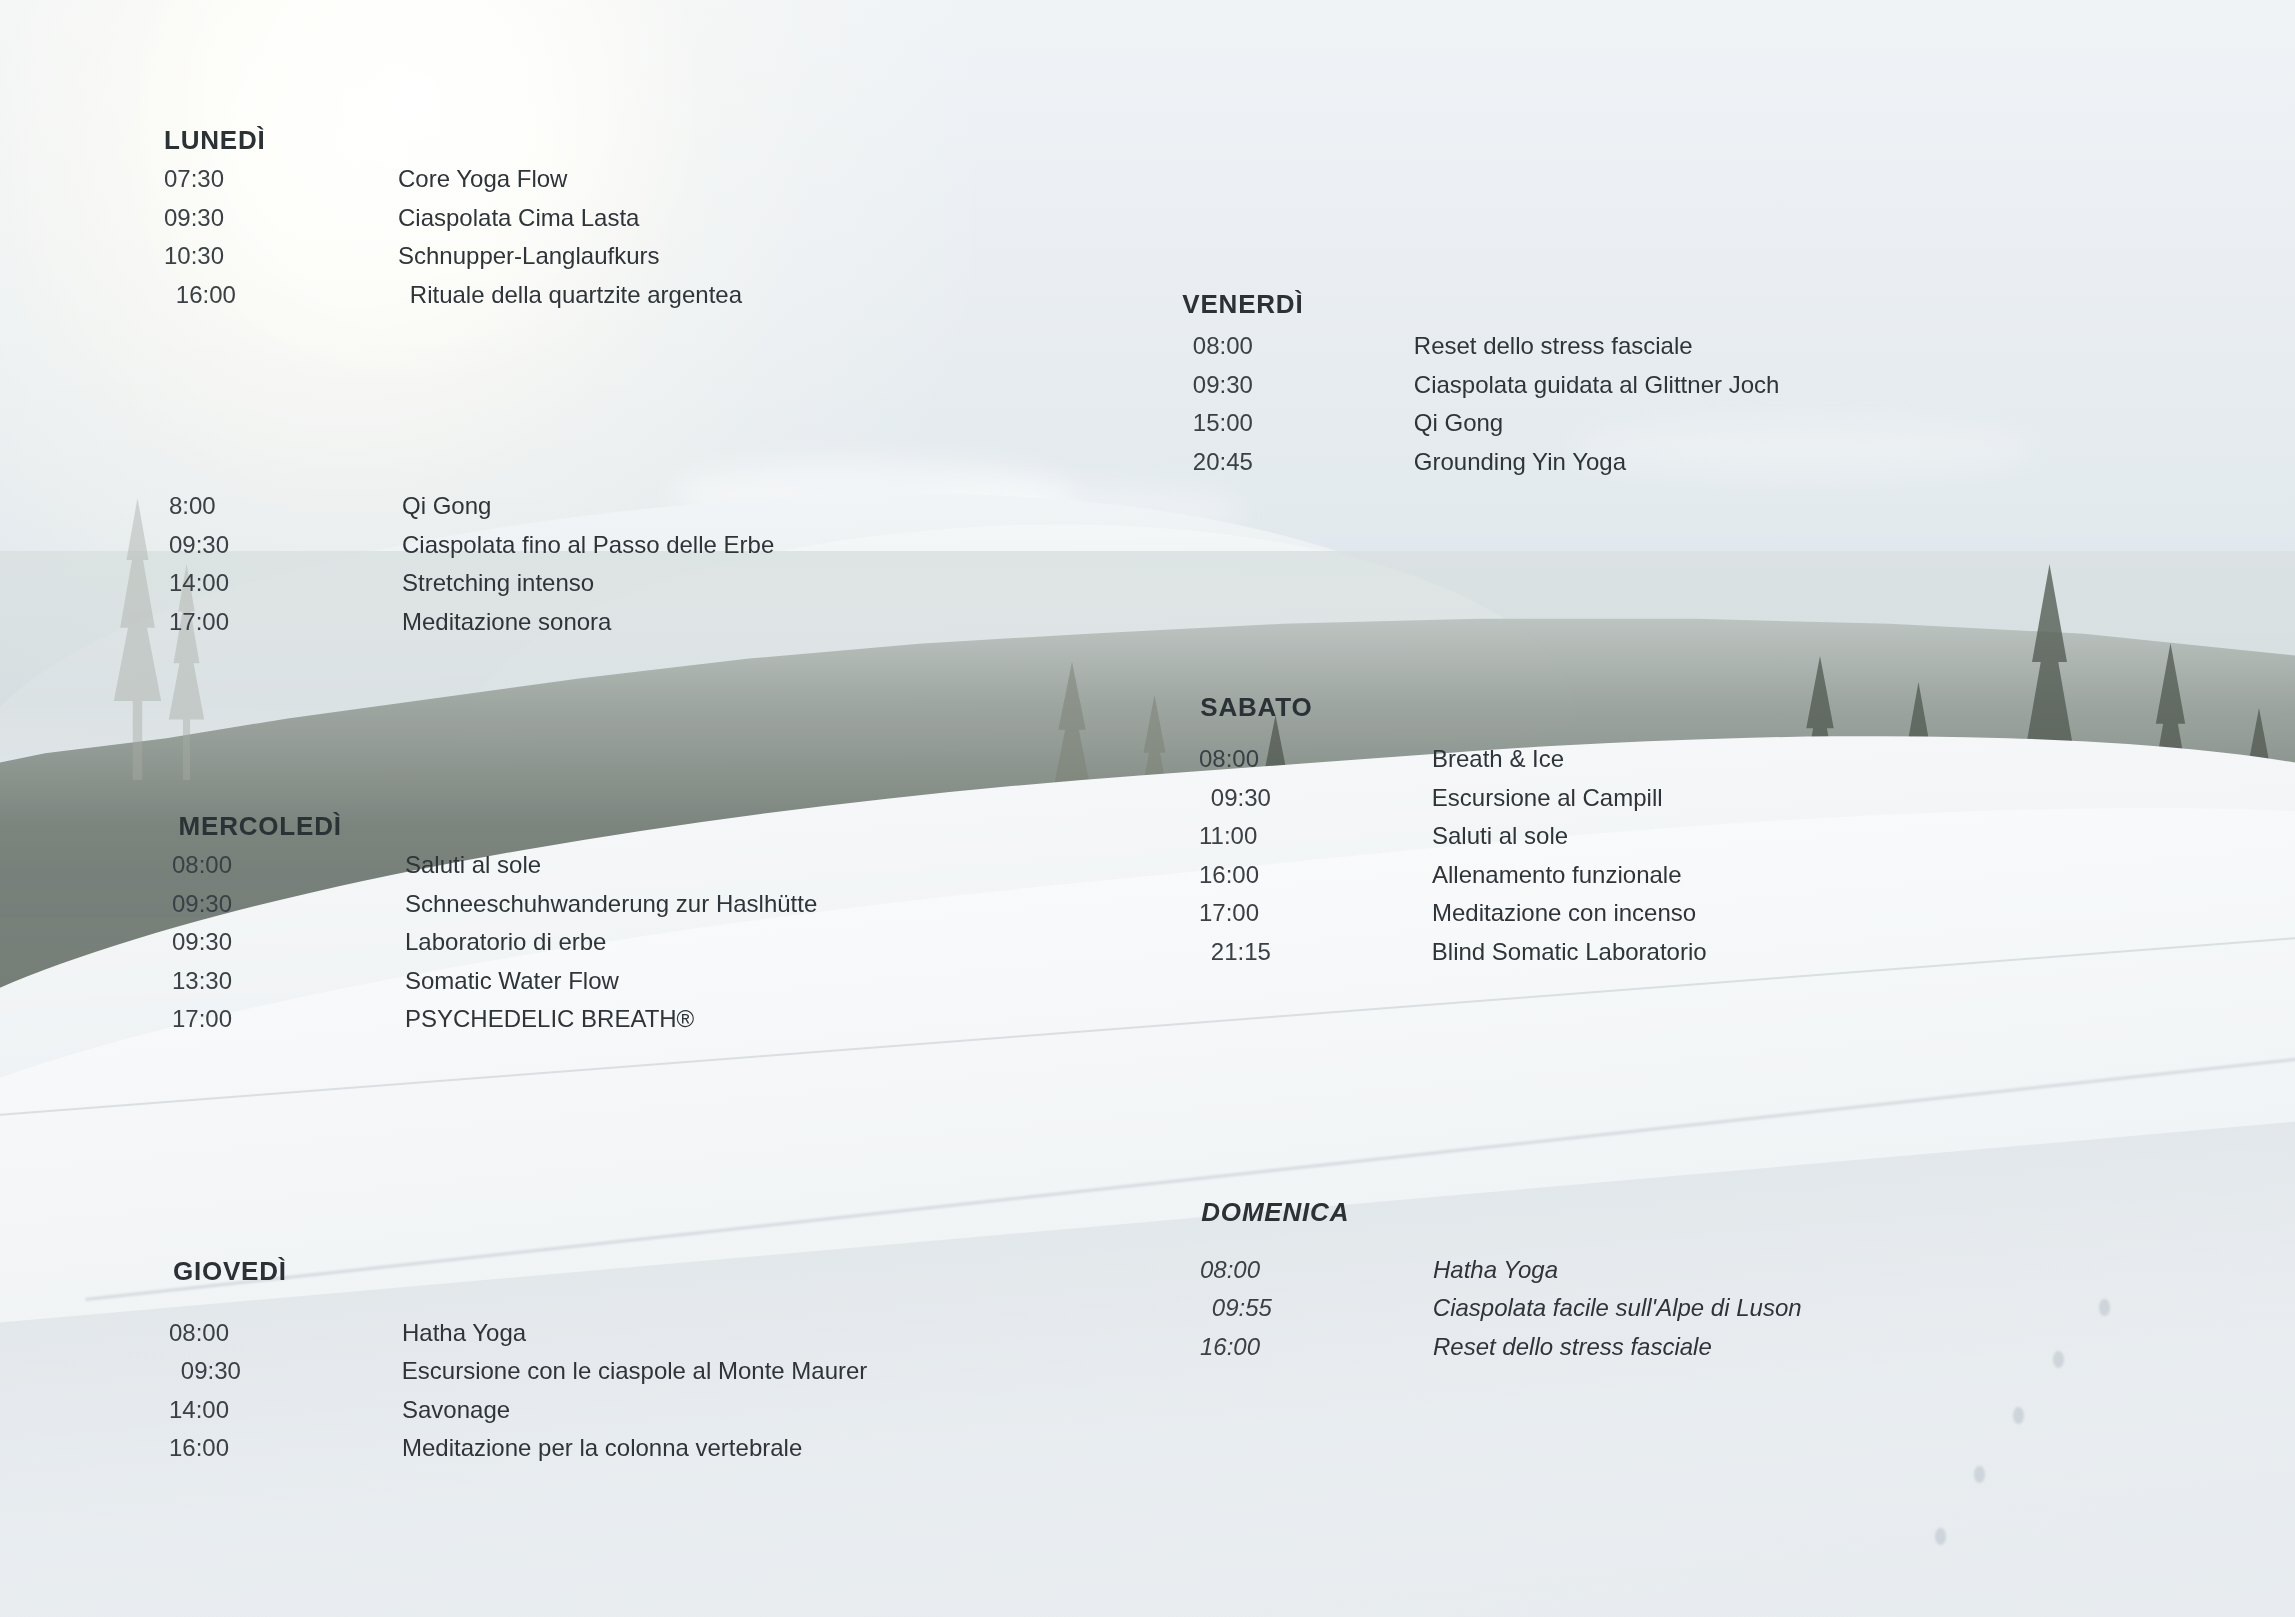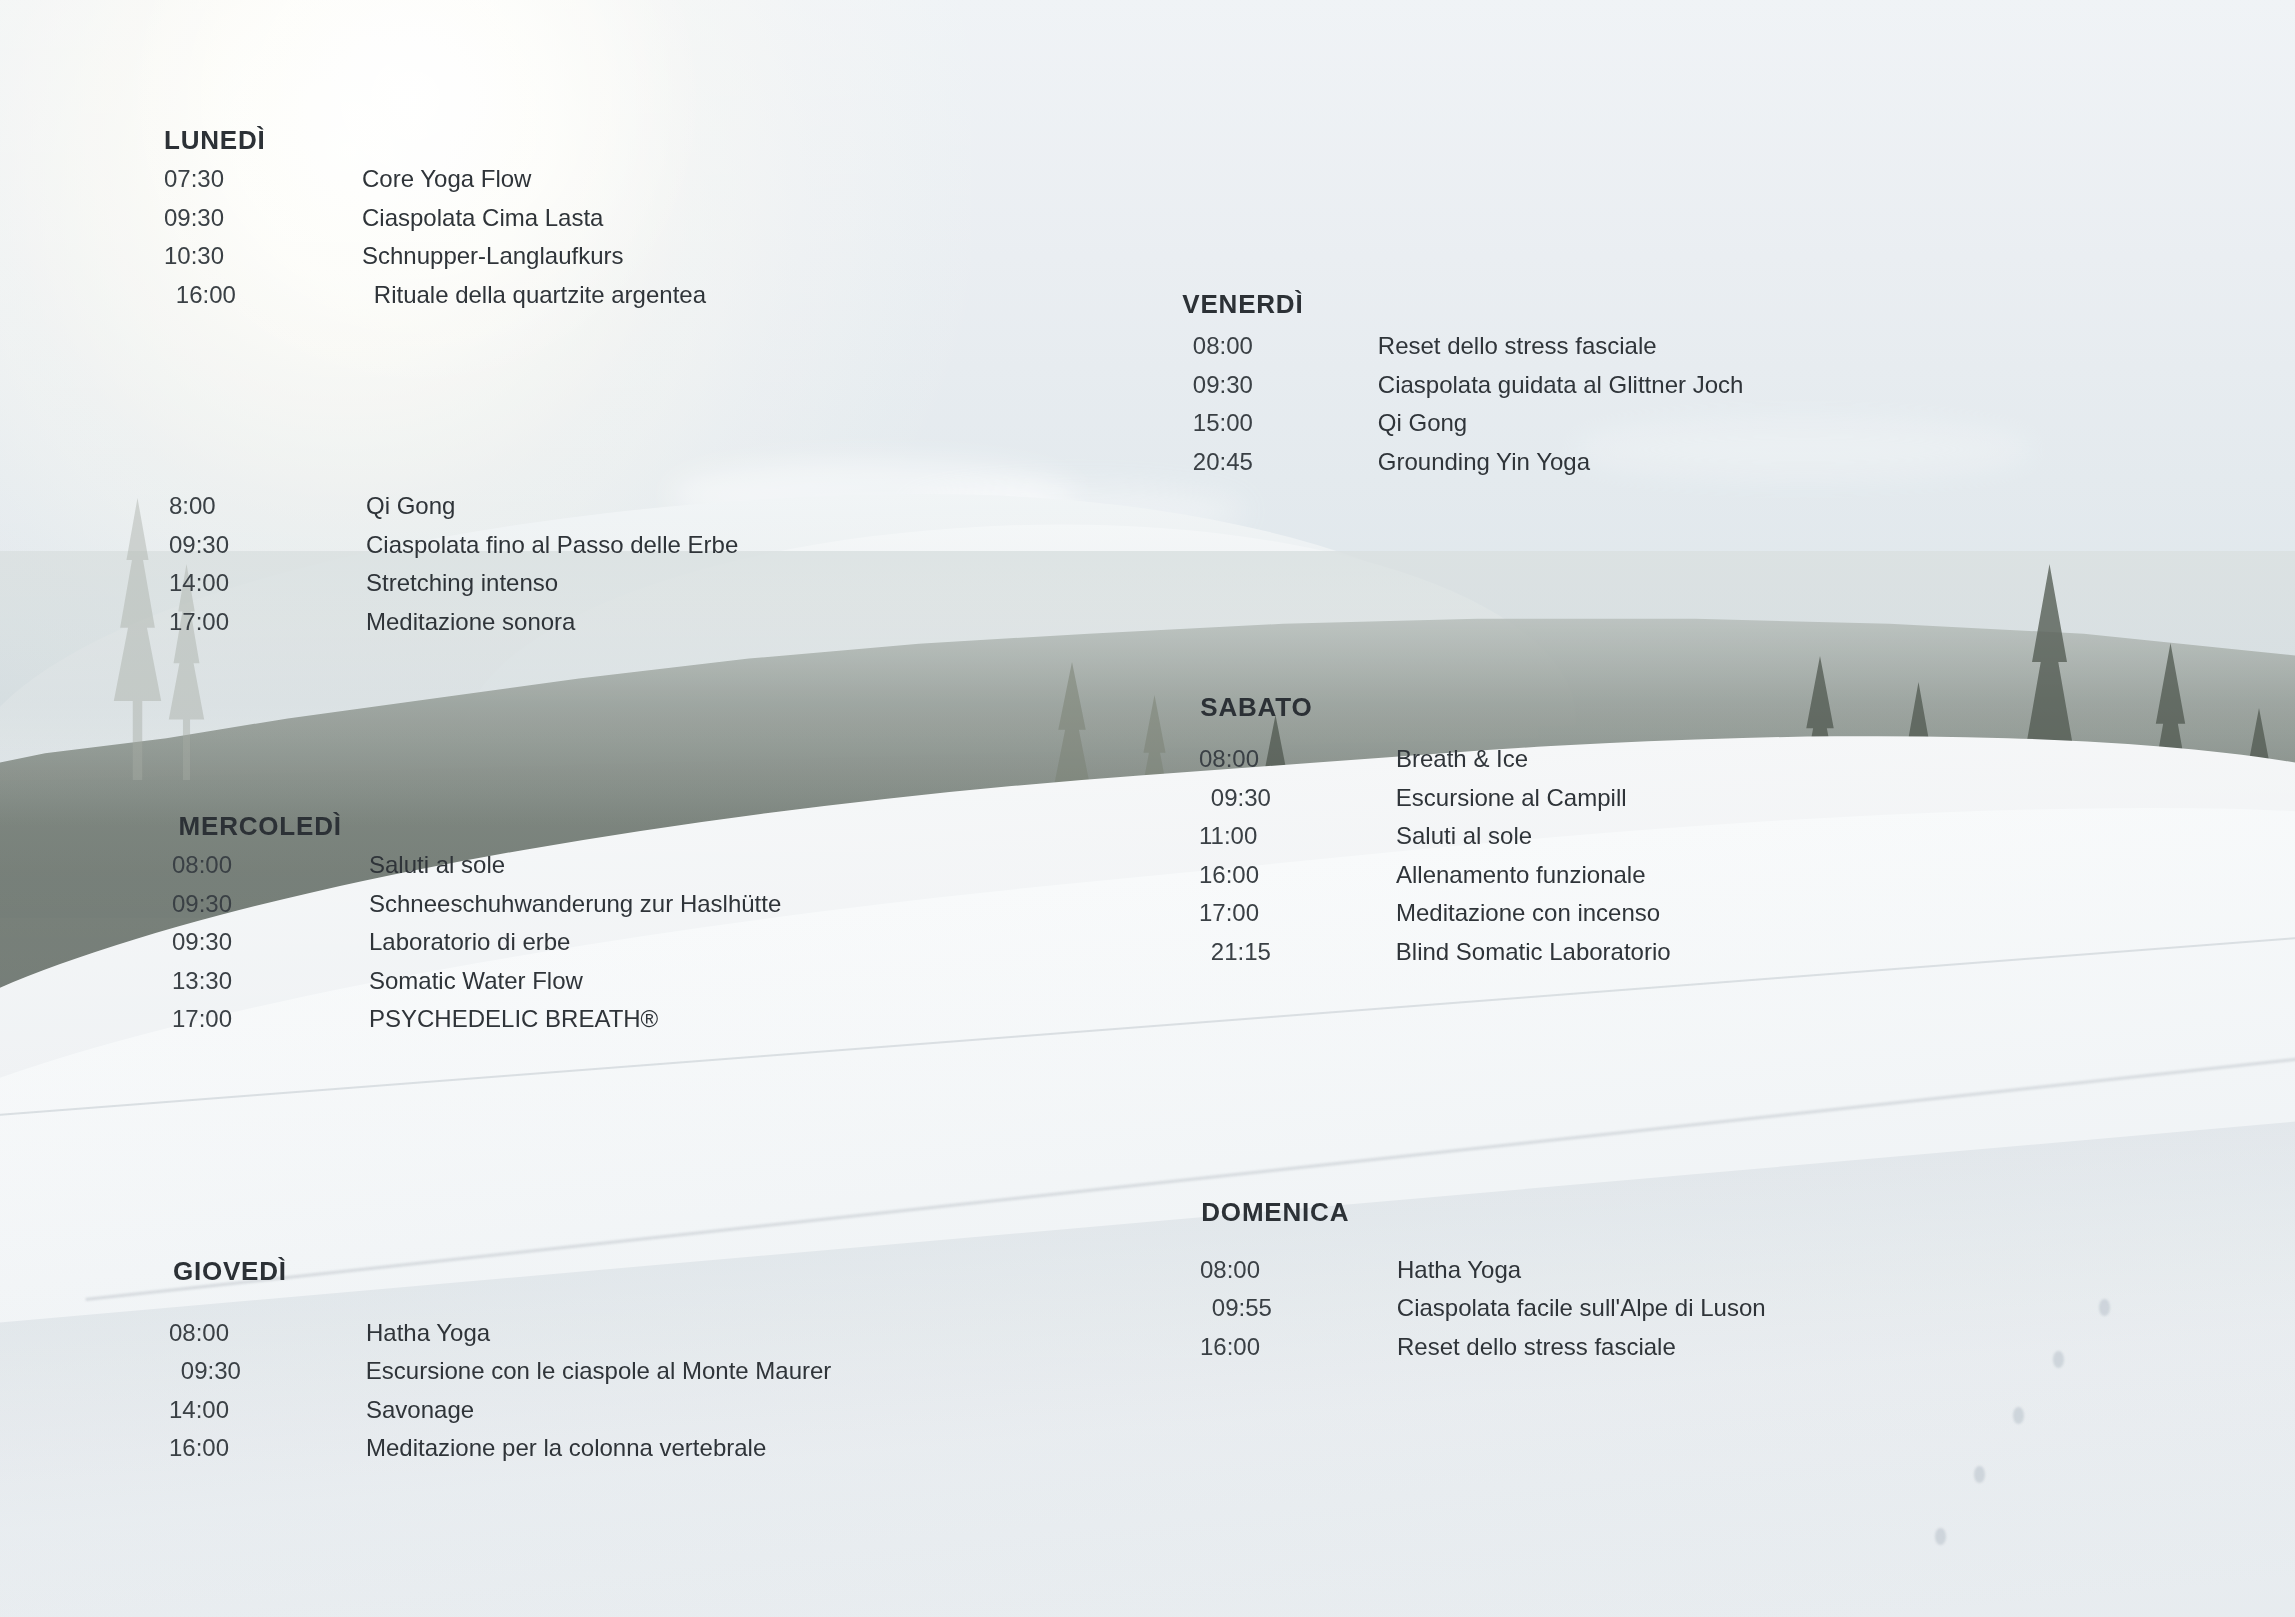--- a/index.html
+++ b/index.html
@@ -174,20 +174,21 @@
     white-space: nowrap;
   }
   .sessions {
     display: block;
   }
   .session-row {
     display: flex;
     align-items: flex-end;
     margin-bottom: 10.5px;
     white-space: nowrap;
+    gap: 36px;
   }
   .session-time {
     width: 197px;
     font-size: 24px;
     color: #3a4045;
     text-align: left;
   }
   .session-time.indent {
     padding-left: 11.8px;
     width: 185px;
@@ -199,21 +200,21 @@
 
   
   .d-lun  { left: 164px;  top: 125px; }
   .d-lun .day-title { margin-left: 0; }
   .d-mar  { left: 169px;  top: 492px; }
   .d-mer  { left: 172px;  top: 811px; }
   .d-gio  { left: 169px;  top: 1256px; }
 
   .d-ven  { left: 66px;  top: 289px; }
   .d-sab  { left: 84px;  top: 692px; }
-  .d-dom  { left: 85px;  top: 1197px; }
+  .d-dom  { left: 85px;  top: 1197px; font-style: italic; }
 
   .d-lun .session-time { width: 198px; }
   .d-mar .day-title { margin-left: 3.9px; }
   .d-mer .day-title { margin-left: 6.6px; }
   .d-gio .day-title { margin-left: 3.9px; margin-bottom: 31.5px; }
   .d-ven .day-title { margin-left: 1.3px; margin-bottom: 12px; }
   .d-sab .day-title { margin-left: 1.3px; margin-bottom: 22px; }
   .d-dom .day-title { margin-left: 1.3px; margin-bottom: 27.5px; }
 </style>
 </head>

